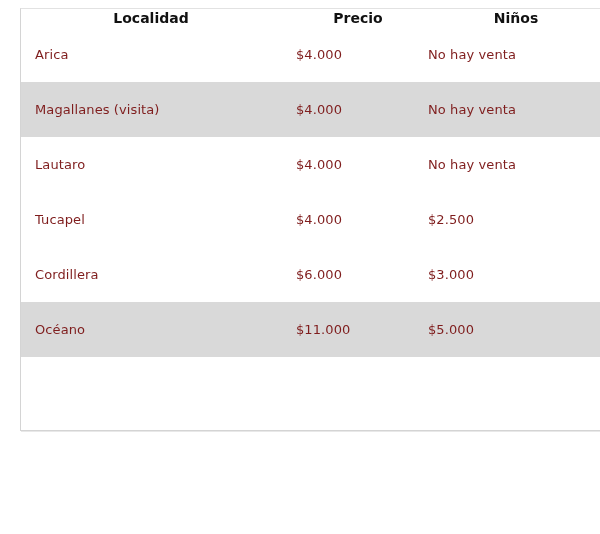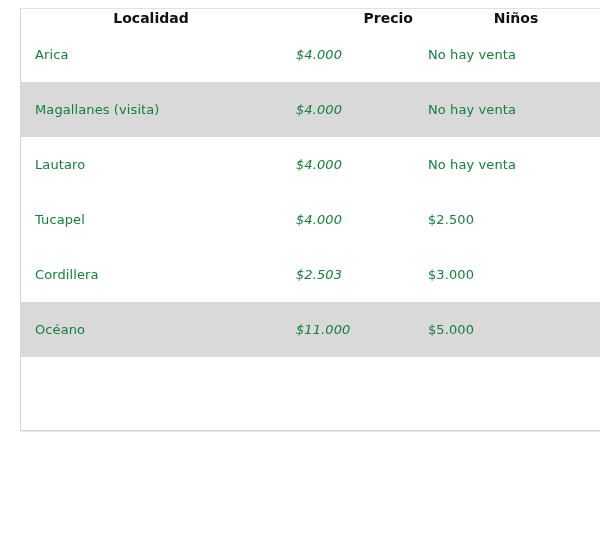--- a/index.html
+++ b/index.html
@@ -35,32 +35,32 @@
       height: 18px;
       padding: 0;
       font-weight: bold;
       font-size: 14px;
       text-align: center;
       color: #111111;
       line-height: 18px;
       vertical-align: middle;
     }
     thead th.h1 { padding-left: 0; }
-    thead th.h2 { text-align: right; padding-left: 22px; }
+    thead th.h2 { text-align: center; padding-left: 22px; }
     thead th.h3 { text-align: center; padding-left: 10px; }
     tbody td {
       height: 55px;
       padding: 0;
       font-size: 13px;
-      color: #15803d;
+      color: #7f1d1d;
       vertical-align: middle;
       letter-spacing: 0.1px;
     }
     tbody td.col-loc { padding-left: 14px; }
-    tbody td.col-precio { padding-left: 15px; font-style: italic; }
+    tbody td.col-precio { padding-left: 15px; }
     tbody td.col-ninos { padding-left: 15px; }
     tbody tr.shaded td { background: #d9d9d9; }
   </style>
 </head>
 <body>
 
 <div class="table-wrap">
   <table>
     <colgroup>
       <col class="c1">
@@ -90,21 +90,21 @@
         <td class="col-precio">$4.000</td>
         <td class="col-ninos">No hay venta</td>
       </tr>
       <tr>
         <td class="col-loc">Tucapel</td>
         <td class="col-precio">$4.000</td>
         <td class="col-ninos">$2.500</td>
       </tr>
       <tr>
         <td class="col-loc">Cordillera</td>
-        <td class="col-precio">$2.503</td>
+        <td class="col-precio">$6.000</td>
         <td class="col-ninos">$3.000</td>
       </tr>
       <tr class="shaded">
         <td class="col-loc">Océano</td>
         <td class="col-precio">$11.000</td>
         <td class="col-ninos">$5.000</td>
       </tr>
     </tbody>
   </table>
 </div>

